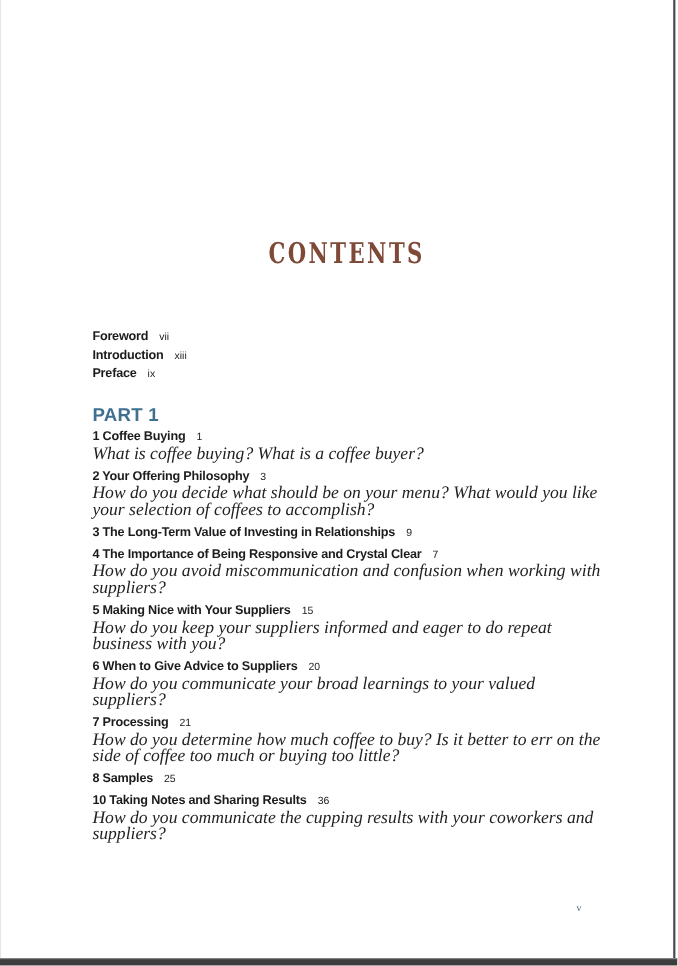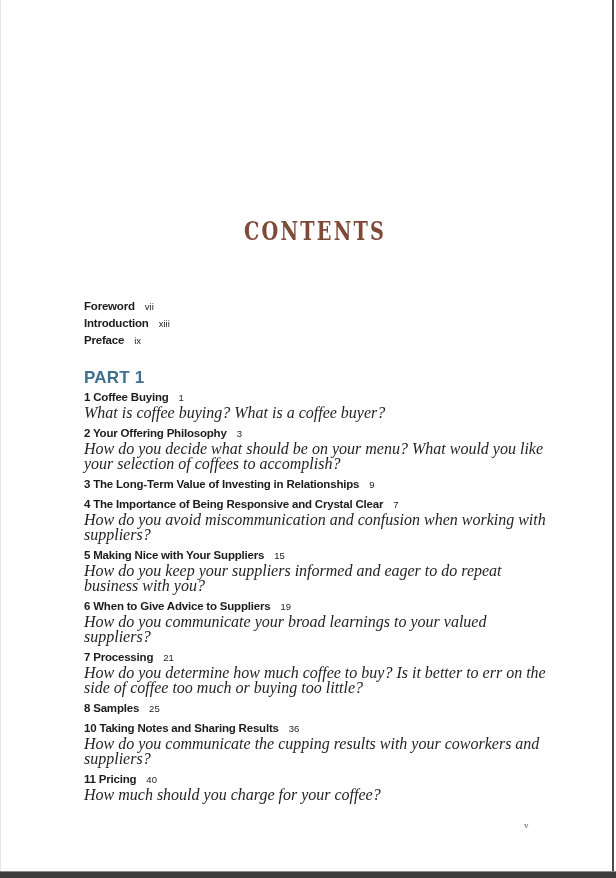--- a/index.html
+++ b/index.html
@@ -172,21 +172,21 @@
         <div class="entry-title">
           <span>5</span>
           <span>Making Nice with Your Suppliers</span><span class="entry-page">15</span>
         </div>
         <div class="entry-desc">How do you keep your suppliers informed and eager to do repeat business with you?</div>
       </div>
 
       <div class="entry">
         <div class="entry-title">
           <span>6</span>
-          <span>When to Give Advice to Suppliers</span><span class="entry-page">19</span>
+          <span>When to Give Advice to Suppliers</span><span class="entry-page">20</span>
         </div>
         <div class="entry-desc">How do you communicate your broad learnings to your valued suppliers?</div>
       </div>
 
       <div class="entry">
         <div class="entry-title">
           <span>7</span>
           <span>Processing</span><span class="entry-page">21</span>
         </div>
         <div class="entry-desc">How do you determine how much coffee to buy? Is it better to err on the side of coffee too much or buying too little?</div>
@@ -201,25 +201,18 @@
 
 
       <div class="entry">
         <div class="entry-title">
           <span>10</span>
           <span>Taking Notes and Sharing Results</span><span class="entry-page">36</span>
         </div>
         <div class="entry-desc">How do you communicate the cupping results with your coworkers and suppliers?</div>
       </div>
 
-      <div class="entry">
-        <div class="entry-title">
-          <span>11</span>
-          <span>Pricing</span><span class="entry-page">40</span>
-        </div>
-        <div class="entry-desc">How much should you charge for your coffee?</div>
-      </div>
 
     </div>
   </div>
 
   <div class="folio">v</div>
 </div>
 
 </body></html>

